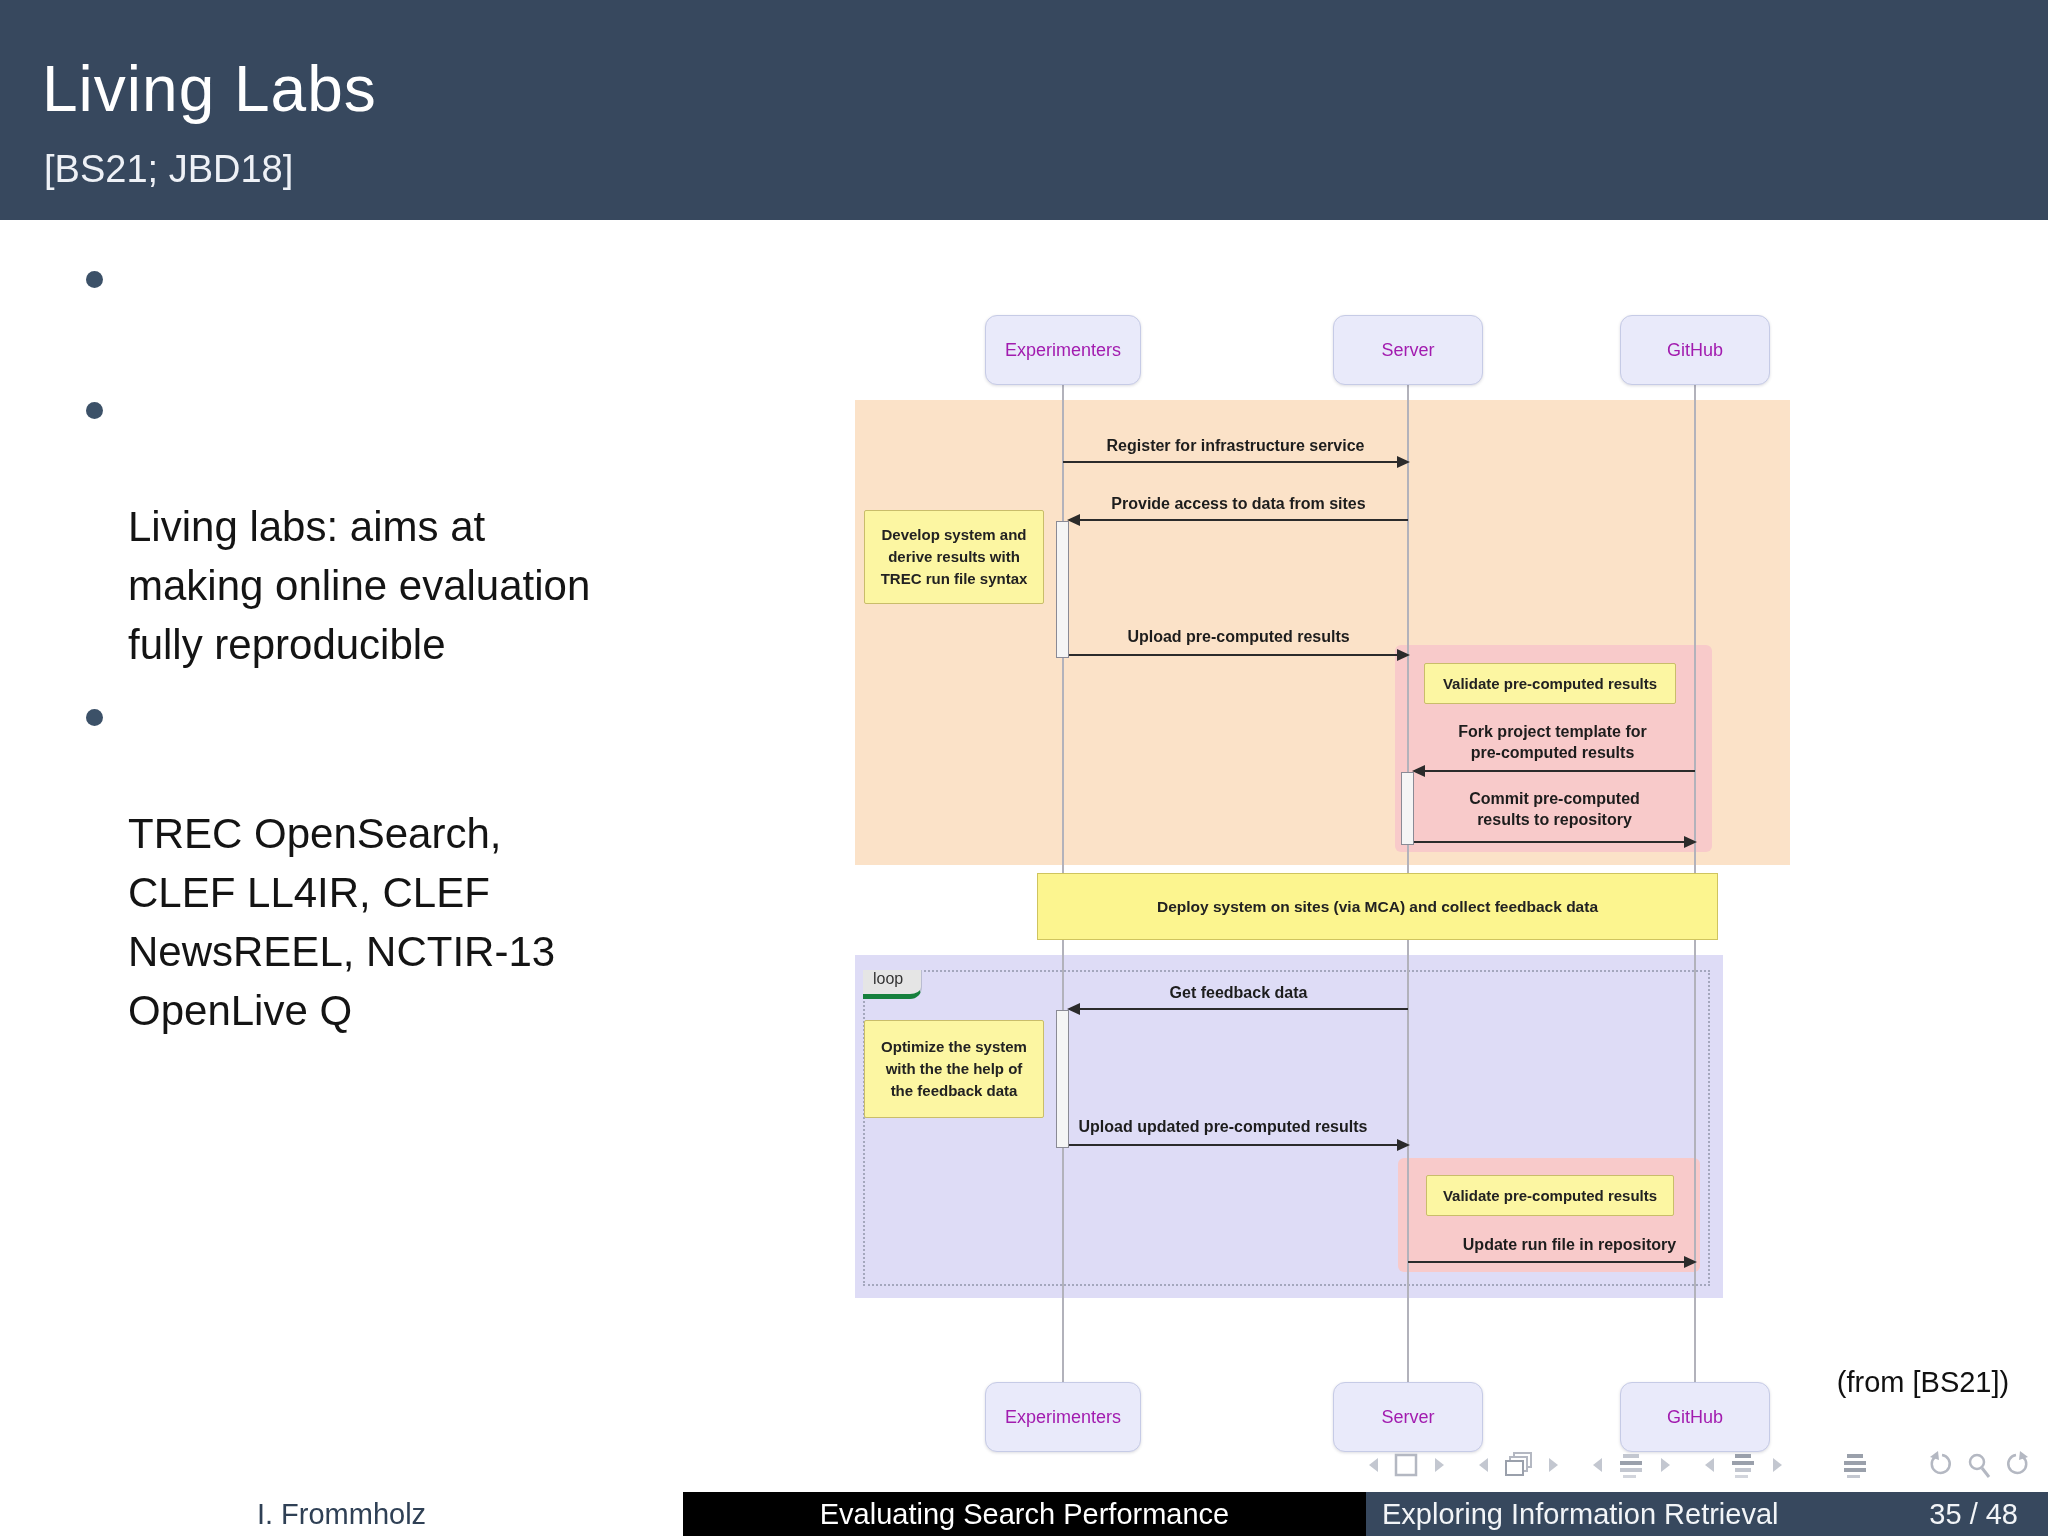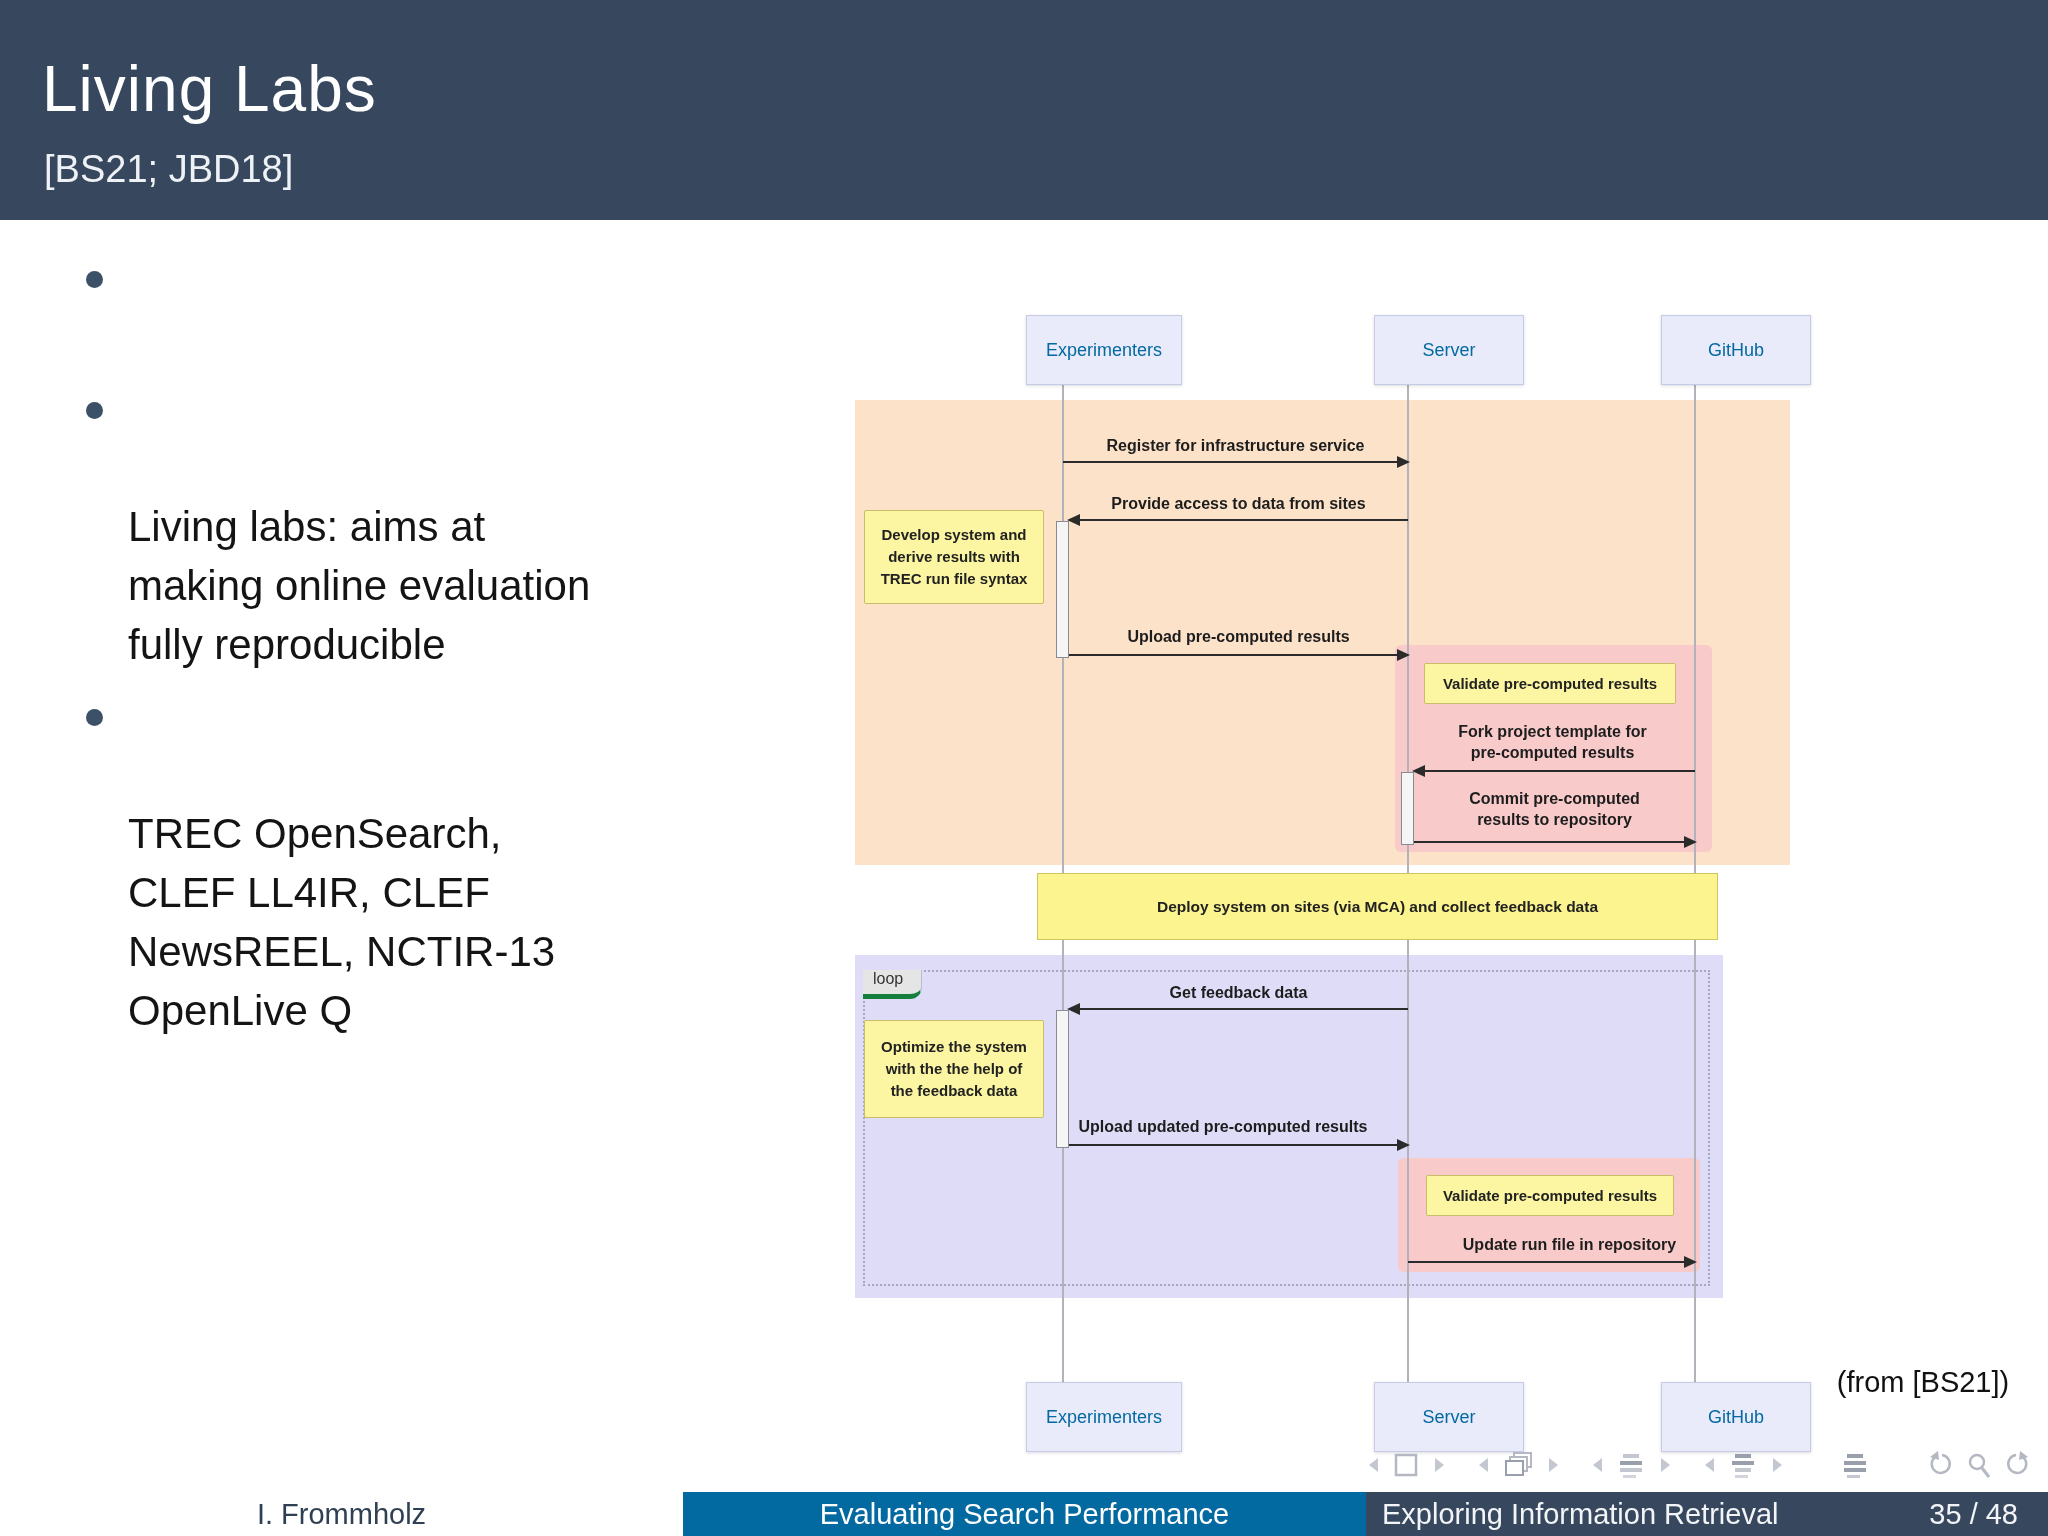--- a/index.html
+++ b/index.html
@@ -26,23 +26,23 @@
   .region-lavender{left:5px;top:955px;width:868px;height:343px;background:#dedcf6;}
   .loop-box{position:absolute;left:13px;top:970px;width:847px;height:316px;border:2px dotted #a4a7bd;}
   .loop-tag{position:absolute;left:13px;top:970px;padding:0 18px 6px 10px;background:#e5e5e5;
             border-right:1px solid #b9bcd1;border-bottom:5px solid #15803d;border-bottom-right-radius:12px;
             font-size:16px;color:#333;}
   .region-pink2{left:548px;top:1158px;width:302px;height:114px;background:#f8caca;border-radius:6px;}
 
   .lifeline{position:absolute;width:2px;top:385px;height:1000px;background:#b2b2bb;}
   .activation{position:absolute;width:13px;background:#f5f5f5;border:1px solid #8a8a95;}
 
-  .actor{position:absolute;width:150px;height:70px;background:#e9eafa;border:1px solid #c6cbe6;border-radius:0;
-         display:flex;align-items:center;justify-content:center;font-size:18px;color:#0369a1;
-         box-shadow:0 1px 3px rgba(60,60,90,.18);margin-left:41px;}
+  .actor{position:absolute;width:150px;height:70px;background:#e9eafa;border:1px solid #c6cbe6;border-radius:12px;
+         display:flex;align-items:center;justify-content:center;font-size:18px;color:#a21caf;
+         box-shadow:0 1px 3px rgba(60,60,90,.18);}
 
   .arrow{position:absolute;height:0;border-top:2px solid #2b2b2b;}
   .arrow.head-right::after{content:"";position:absolute;right:-2px;top:-7px;width:0;height:0;
        border-top:6px solid transparent;border-bottom:6px solid transparent;border-left:13px solid #2b2b2b;}
   .arrow.head-left::after{content:"";position:absolute;left:-2px;top:-7px;width:0;height:0;
        border-top:6px solid transparent;border-bottom:6px solid transparent;border-right:13px solid #2b2b2b;}
 
   .msg{position:absolute;text-align:center;font-size:16px;font-weight:700;color:#1d1d1d;
        white-space:pre-line;line-height:1.3;}
   .note{position:absolute;background:#fcf6a2;border:1.5px solid #c9bd6a;border-radius:2px;
@@ -56,21 +56,21 @@
                font-size:29px;color:#111;}
 
   
   .nav{position:absolute;top:1448px;right:16px;height:34px;display:flex;align-items:center;}
   .nav .grp{display:flex;align-items:center;gap:12px;margin-left:30px;}
   .nav .ico{display:inline-flex;align-items:center;justify-content:center;}
 
   
   .footer{position:absolute;left:0;bottom:0;width:2048px;height:44px;display:flex;font-size:29px;}
   .f-left{width:683px;background:#ffffff;color:#2f4055;display:flex;align-items:center;justify-content:center;}
-  .f-mid{width:683px;background:#0369a1;color:#ffffff;display:flex;align-items:center;justify-content:center;}
+  .f-mid{width:683px;background:#000000;color:#ffffff;display:flex;align-items:center;justify-content:center;}
   .f-right{flex:1;background:#37485e;color:#f2f4f7;display:flex;align-items:center;
            justify-content:space-between;padding:0 30px 0 16px;}
 </style>
 </head>
 <body>
 
 <div class="header">
   <div class="title">Living Labs</div>
   <div class="subtitle">[BS21; JBD18]</div>
 </div>

